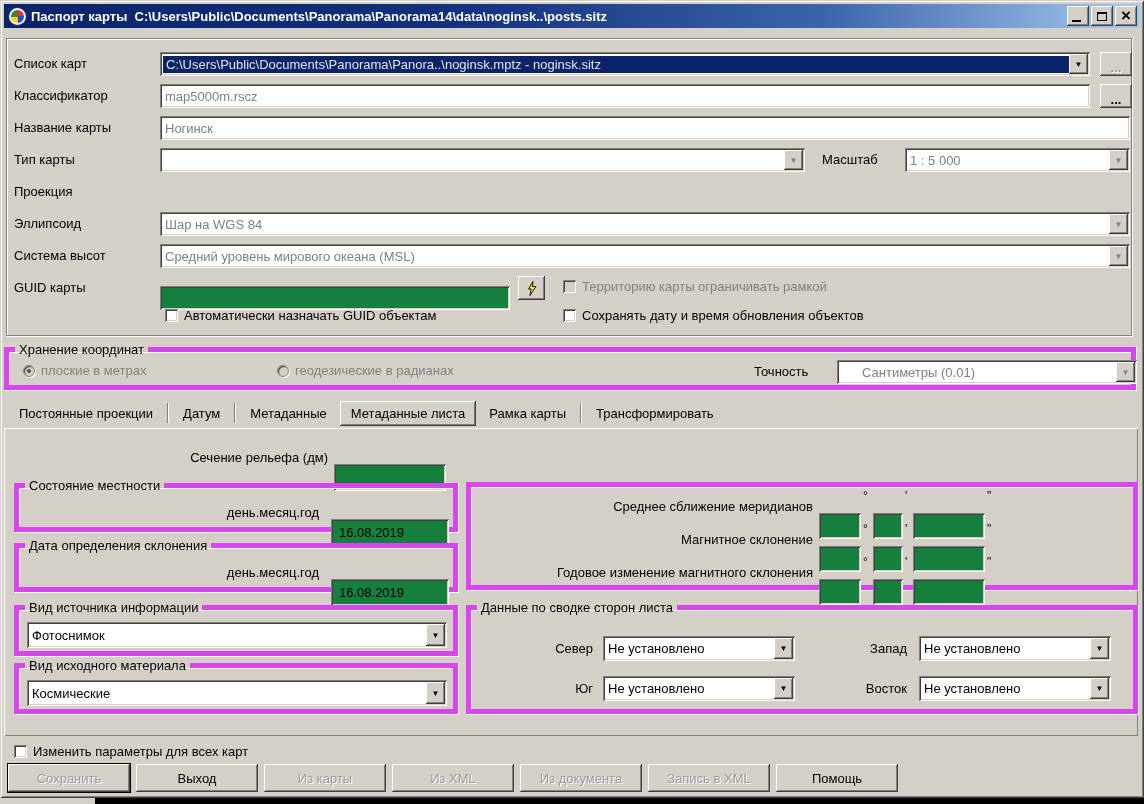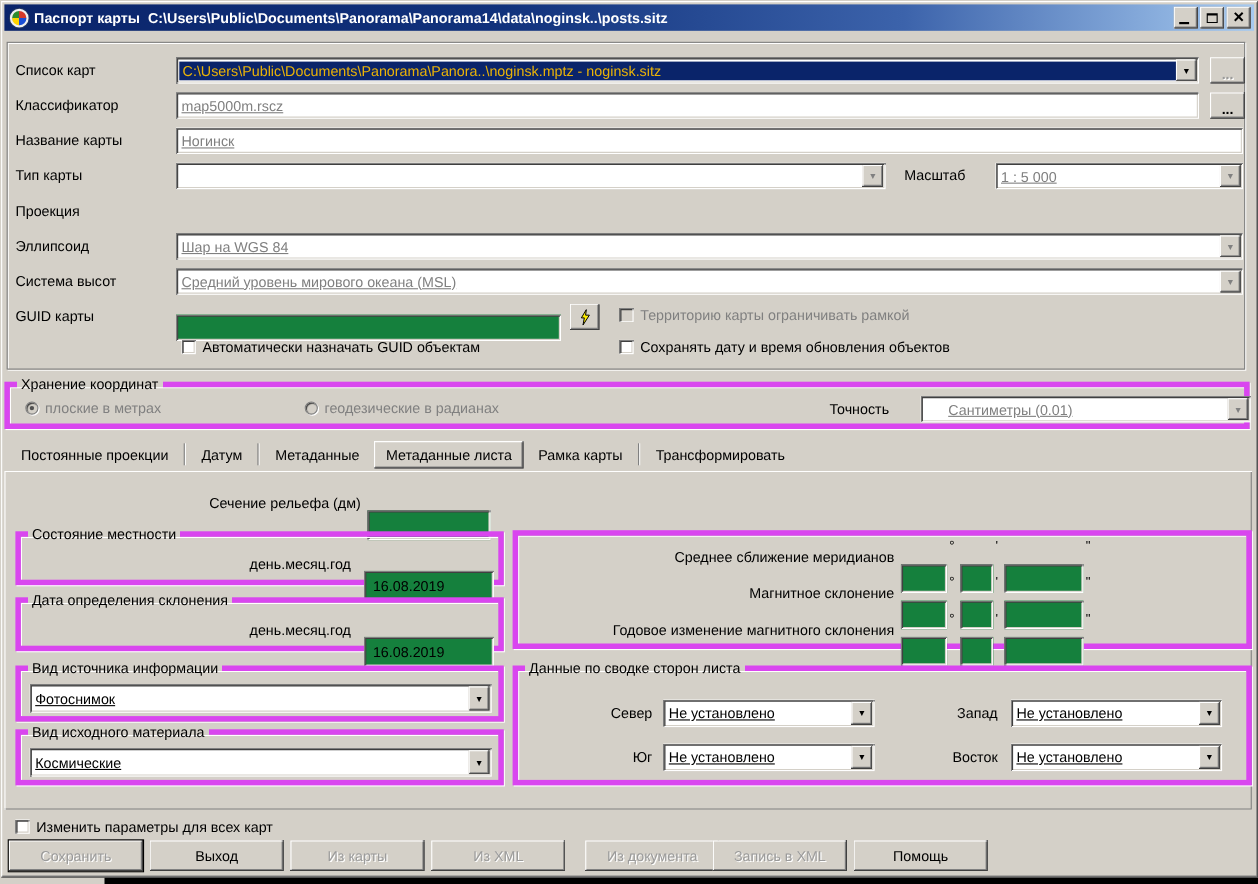--- a/index.html
+++ b/index.html
@@ -34,23 +34,23 @@
                 inset 2px 2px 0 #404040, inset -2px -2px 0 #d4d0c8; }
   .raised { background:#d4d0c8;
     box-shadow: inset -1px -1px 0 #404040, inset 1px 1px 0 #fff,
                 inset -2px -2px 0 #808080, inset 2px 2px 0 #d4d0c8; }
   .etched-panel { position:absolute; border:1px solid #808080; box-shadow:1px 1px 0 #fff, inset 1px 1px 0 #fff; }
   .panel-raised { position:absolute; box-shadow: inset 1px 1px 0 #fff, inset -1px -1px 0 #808080; }
 
   .row { position:absolute; left:0; width:1144px; height:24px; }
   .flabel { position:absolute; left:14px; line-height:24px; }
   .field { position:absolute; height:24px; display:flex; align-items:center; }
-  .field .txt { padding:0 5px; width:100%; white-space:nowrap; overflow:hidden;text-decoration:underline; }
+  .field .txt { padding:0 5px; width:100%; white-space:nowrap; overflow:hidden; }
   .gray { color:#808080; }
-  .sel-navy { background:#0a246a; color:#eab308; margin:3px; padding:1px 3px; width:calc(100% - 6px);
+  .sel-navy { background:#0a246a; color:#e5e5e5; margin:3px; padding:1px 3px; width:calc(100% - 6px);
     white-space:nowrap; overflow:hidden; }
   .combo-btn { position:absolute; right:2px; top:2px; bottom:2px; width:19px; background:#d4d0c8;
     box-shadow: inset -1px -1px 0 #404040, inset 1px 1px 0 #fff,
                 inset -2px -2px 0 #808080, inset 2px 2px 0 #d4d0c8;
     display:flex; align-items:center; justify-content:center; }
   .combo-btn::after { content:"▼"; font-size:8px; color:#000; }
   .combo-btn.dis::after { color:#808080; }
   .dots-btn { position:absolute; width:32px; height:24px; display:flex; align-items:flex-end; justify-content:center; }
   .dots-btn::after { content:"..."; font-weight:bold; line-height:16px; }
   .dots-btn.dis::after { color:#9b9b9b; text-shadow:1px 1px 0 #fff; }
@@ -309,18 +309,18 @@
   </div>
 
   <span style="position:absolute;left:14px;top:744px;">
     <span class="cb"></span><span>Изменить параметры для всех карт</span>
   </span>
 
   <span class="btn dis default" style="left:8px;">Сохранить</span>
   <span class="btn" style="left:136px;">Выход</span>
   <span class="btn dis" style="left:264px;">Из карты</span>
   <span class="btn dis" style="left:392px;">Из XML</span>
-  <span class="btn dis" style="left:532px;">Из документа</span>
+  <span class="btn dis" style="left:520px;">Из документа</span>
   <span class="btn dis" style="left:648px;">Запись в XML</span>
   <span class="btn" style="left:776px;">Помощь</span>
 
 </div>
 <div class="bottom-strip"></div>
 
 </body></html>

